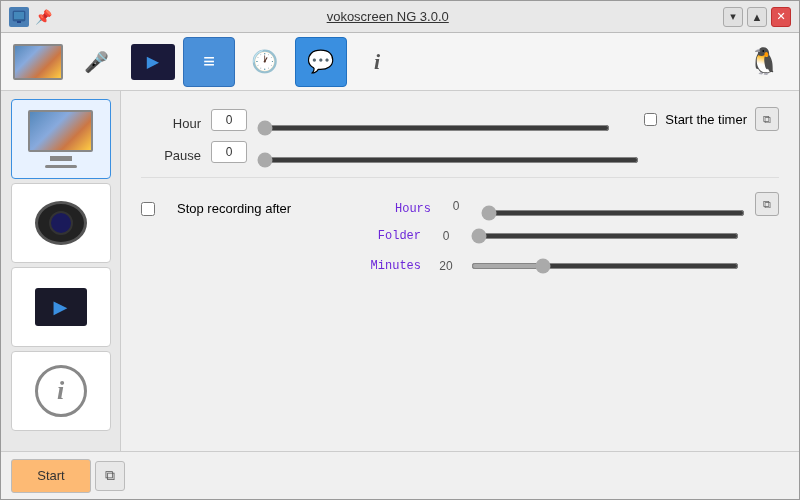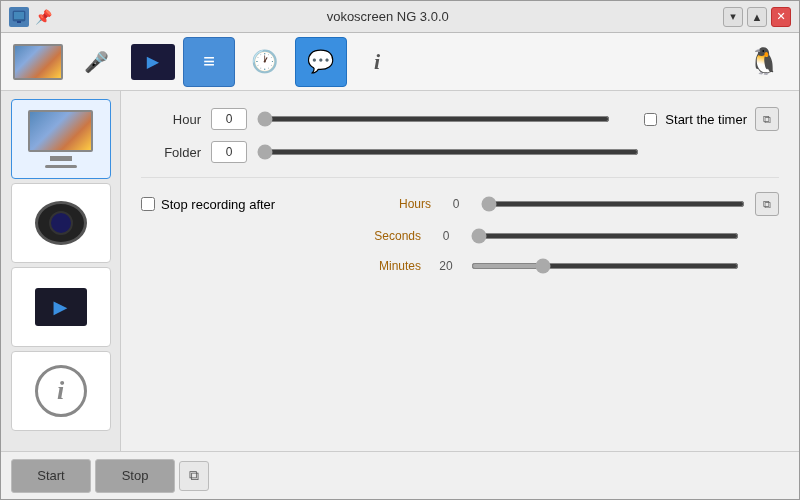--- a/index.html
+++ b/index.html
@@ -42,20 +42,21 @@
     }
     .titlebar-pin {
       font-size: 14px;
       color: #555;
     }
     .titlebar-title {
       flex: 1;
       text-align: center;
       font-size: 13px;
       color: #333;
+      text-decoration: underline;
     }
     .titlebar-controls {
       display: flex;
       gap: 4px;
     }
     .titlebar-btn {
       width: 20px;
       height: 20px;
       border: 1px solid #aaa;
       background: #e0e0e0;
@@ -128,21 +129,21 @@
     
     .content {
       flex: 1;
       padding: 16px 20px;
       display: flex;
       flex-direction: column;
       gap: 10px;
     }
     .row {
       display: flex;
-      align-items: center;
+      align-items: flex-end;
       gap: 10px;
     }
     .label {
       width: 60px;
       text-align: right;
       color: #333;
       font-size: 13px;
     }
     .value-box {
       width: 36px;
@@ -181,36 +182,37 @@
       color: #666;
     }
     .section-divider {
       height: 1px;
       background: #ddd;
       margin: 4px 0;
     }
     .checkbox-row {
       display: flex;
       align-items: center;
-      gap: 6px;
+      gap: 22px;
     }
     .checkbox-row input[type=checkbox] {
       width: 14px;
       height: 14px;
     }
     .sub-row {
       display: flex;
       align-items: center;
       gap: 10px;
     }
     .sub-label {
       width: 60px;
       text-align: right;
-      color: #a16207;
+      color: #6d28d9;
       font-size: 12px;
+      font-family: Liberation Mono, monospace;
     }
     .sub-value-box {
       min-width: 30px;
       height: 20px;
       border: none;
       background: transparent;
       display: flex;
       align-items: center;
       justify-content: center;
       font-size: 12px;
@@ -224,21 +226,21 @@
       display: flex;
       align-items: center;
       padding: 0 10px;
       gap: 4px;
     }
     .bottom-btn {
       height: 34px;
       padding: 0 20px;
       border: 1px solid #bbb;
       border-radius: 3px;
-      background: #a3a3a3;
+      background: #fdba74;
       cursor: pointer;
       font-size: 13px;
       color: #333;
       min-width: 80px;
     }
     .bottom-btn-icon {
       width: 30px;
       height: 30px;
       border: 1px solid #bbb;
       border-radius: 3px;
@@ -335,21 +337,21 @@
           <input type="range" min="0" max="23" value="0" style="">
         </div>
         <div class="upper-right" style="margin-left:24px;">
           <input type="checkbox" style="">
           <span>Start the timer</span>
           <div class="info-btn">⧉</div>
         </div>
       </div>
 
       <div class="row">
-        <span class="label">Folder</span>
+        <span class="label">Pause</span>
         <div class="value-box">0</div>
         <div class="slider-container">
           <input type="range" min="0" max="59" value="0" style="">
         </div>
         <div style="width:130px;"></div>
       </div>
 
       <div class="section-divider"></div>
 
       <div class="row">
@@ -359,21 +361,21 @@
         </div>
         <span class="sub-label">Hours</span>
         <div class="sub-value-box">0</div>
         <div class="slider-container">
           <input type="range" min="0" max="23" value="0" style="">
         </div>
         <div class="info-btn">⧉</div>
       </div>
 
       <div class="sub-row" style="padding-left:220px;">
-        <span class="sub-label">Seconds</span>
+        <span class="sub-label">Folder</span>
         <div class="sub-value-box">0</div>
         <div class="slider-container">
           <input type="range" min="0" max="59" value="0" style="">
         </div>
         <div style="width:30px;"></div>
       </div>
 
       <div class="sub-row" style="padding-left:220px;">
         <span class="sub-label">Minutes</span>
         <div class="sub-value-box">20</div>
@@ -381,17 +383,16 @@
           <input type="range" min="0" max="59" value="15" style="">
         </div>
         <div style="width:30px;"></div>
       </div>
 
     </div>
   </div>
 
   <div class="bottombar">
     <button class="bottom-btn">Start</button>
-    <button class="bottom-btn">Stop</button>
     <div class="bottom-btn-icon">⧉</div>
   </div>
 
 </div>
 
 </body></html>

